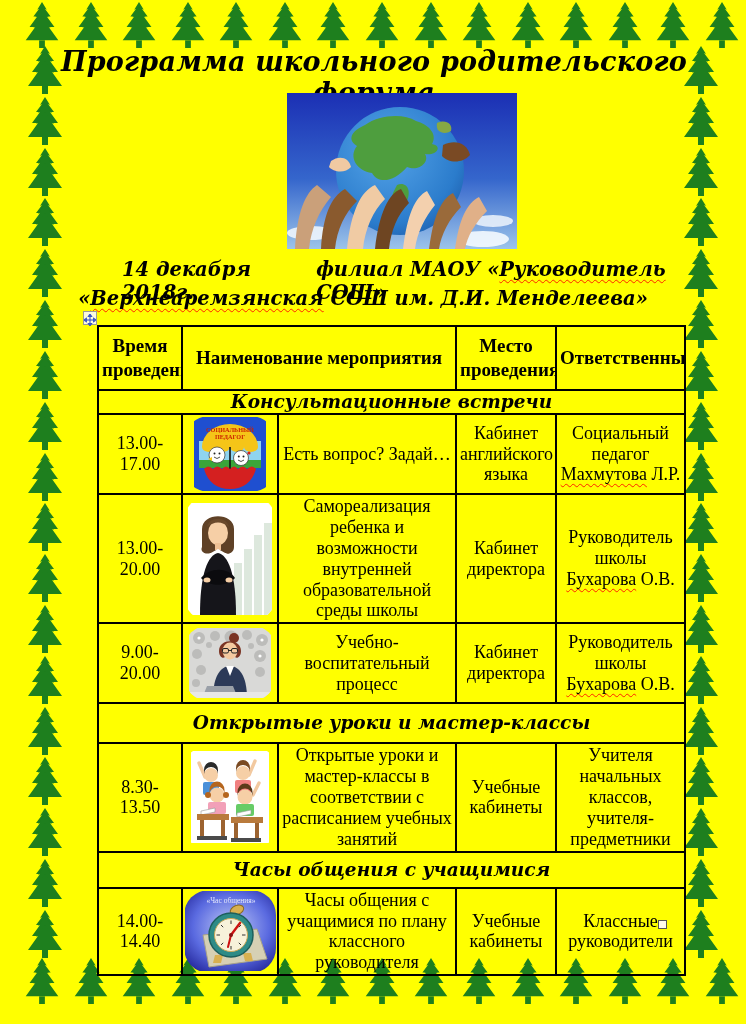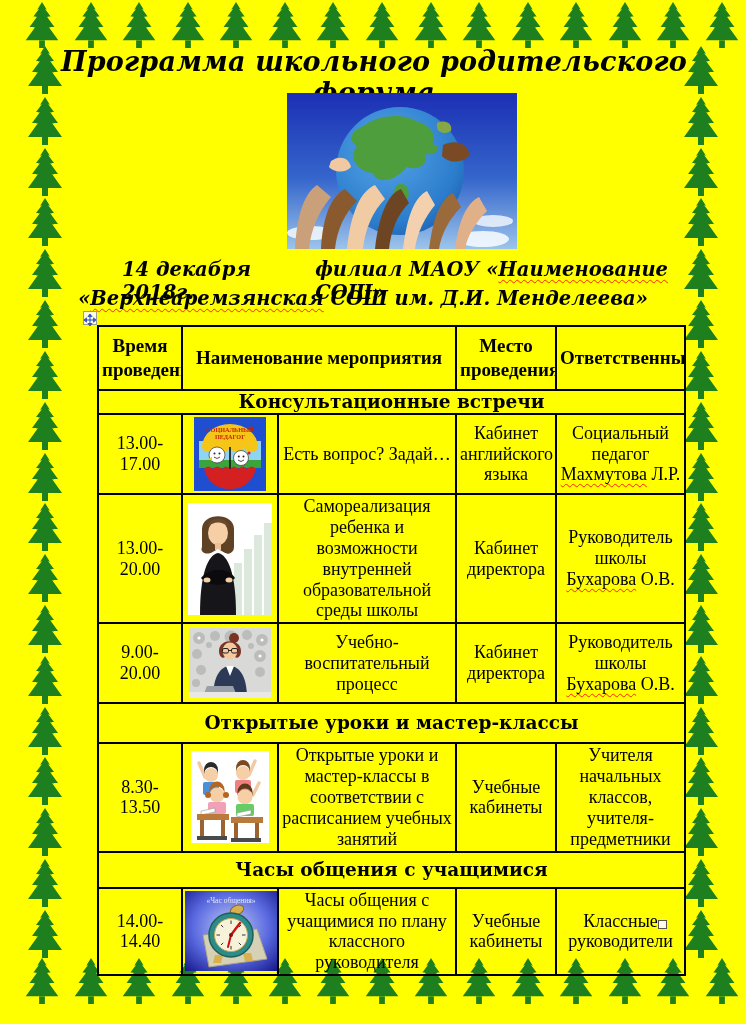--- a/index.html
+++ b/index.html
@@ -22,22 +22,22 @@
   .script{font-family:"DejaVu Serif",serif;font-style:italic;font-weight:bold;}
   #page-title{position:absolute;top:46px;left:42px;right:40px;text-align:center;font-size:27px;letter-spacing:.2px;}
   #globe-box{position:absolute;left:287px;top:93px;width:230px;height:156px;}
   #date-row{position:absolute;top:258px;left:102px;width:592px;display:flex;justify-content:space-between;font-size:19.5px;margin-left:20px;}
   #subtitle-row{position:absolute;top:287px;left:0;right:20px;text-align:center;font-size:19.5px;}
   .wavy{text-decoration:underline;text-decoration-style:wavy;text-decoration-color:#ff2400;text-decoration-thickness:1px;text-underline-offset:3px;text-decoration-skip-ink:none;}
   
   table#program{position:absolute;left:97px;top:325px;width:587px;border-collapse:collapse;table-layout:fixed;}
   #program td{border:2px solid #000;text-align:center;vertical-align:middle;padding:1px 3px;font-size:18px;line-height:1.16;overflow:hidden;}
   #program tr.hdr td{font-weight:bold;font-size:19px;line-height:1.25;}
-  #program tr.section td{font-family:"DejaVu Serif",serif;font-weight:bold;font-size:18.5px;line-height:20px;padding:0;}
-  #program td.c-img{padding:2px;}
+  #program tr.section td{font-family:"DejaVu Serif",serif;font-style:italic;font-weight:bold;font-size:18.5px;line-height:20px;padding:0;}
+  #program td.c-img{padding:2px;border-radius:27px;}
   #program td.c-img svg{display:block;margin:0 auto;}
   
   #move-handle{position:absolute;left:83px;top:311px;width:14px;height:14px;background:#fbfbde;border:1px solid #9a9a9a;box-sizing:border-box;}
   #resize-handle{position:absolute;left:658px;top:920px;width:9px;height:9px;background:#fffce8;border:1px solid #555;box-sizing:border-box;}
 </style>
 </head>
 <body>
 
 <div id="border-top" class="tree-row">
   <svg viewBox="0 0 40 48">
@@ -669,21 +669,21 @@
     <path d="M116,156 C120,122 128,104 140,98 L148,112 C138,124 130,140 128,156 Z" fill="#f3d0ae"></path>
     <path d="M142,156 C146,124 154,106 166,100 L174,114 C162,126 154,142 152,156 Z" fill="#9a6a3a"></path>
     <path d="M168,156 C172,126 180,110 192,104 L200,118 C188,130 180,144 178,156 Z" fill="#e0b088"></path>
     <path d="M156,52 C168,46 180,50 183,62 C175,71 161,70 155,63 Z" fill="#7a4a24"></path>
     <path d="M44,68 C52,62 62,64 64,74 C58,81 46,79 42,74 Z" fill="#f0c9a2"></path>
   </svg>
 </div>
 
 <div id="date-row" class="script">
   <span>14 декабря 2018г.</span>
-  <span><span>филиал МАОУ «</span><span class="wavy">Наименование</span><span> СОШ»</span></span>
+  <span><span>филиал МАОУ «</span><span class="wavy">Руководитель</span><span> СОШ»</span></span>
 </div>
 <div id="subtitle-row" class="script">
   <span>«</span><span class="wavy">Верхнеаремзянская</span><span> СОШ им. Д.И. Менделеева»</span>
 </div>
 
 <div id="move-handle">
   <svg viewBox="0 0 12 12" width="12" height="12">
     <g stroke="#3a56c8" stroke-width="1.1" fill="#3a56c8">
       <line x1="6" y1="2" x2="6" y2="10"></line>
         <line x1="2" y1="6" x2="10" y2="6"></line>

